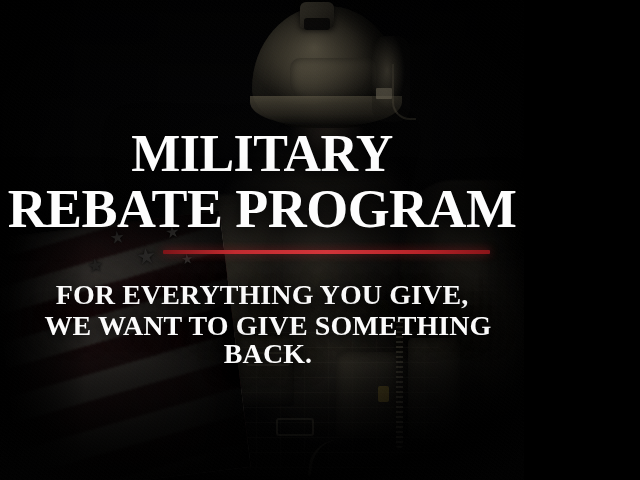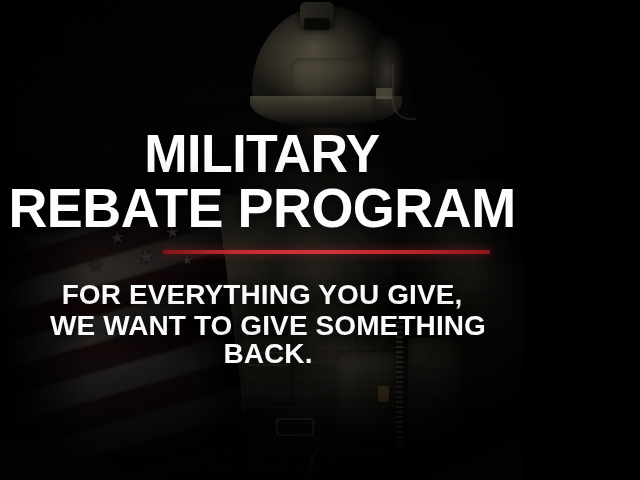--- a/index.html
+++ b/index.html
@@ -6,21 +6,21 @@
     margin: 0;
     padding: 0;
     background: #000;
   }
   #poster {
     position: relative;
     width: 524px;
     height: 480px;
     overflow: hidden;
     background: #14532d;
-    font-family: Liberation Sans, sans-serif;
+    font-family: Liberation Serif, serif;
     user-select: none;
   }
 
   
   .photo {
     position: absolute;
     inset: 0;
     overflow: hidden;
     background: #050506;
   }

